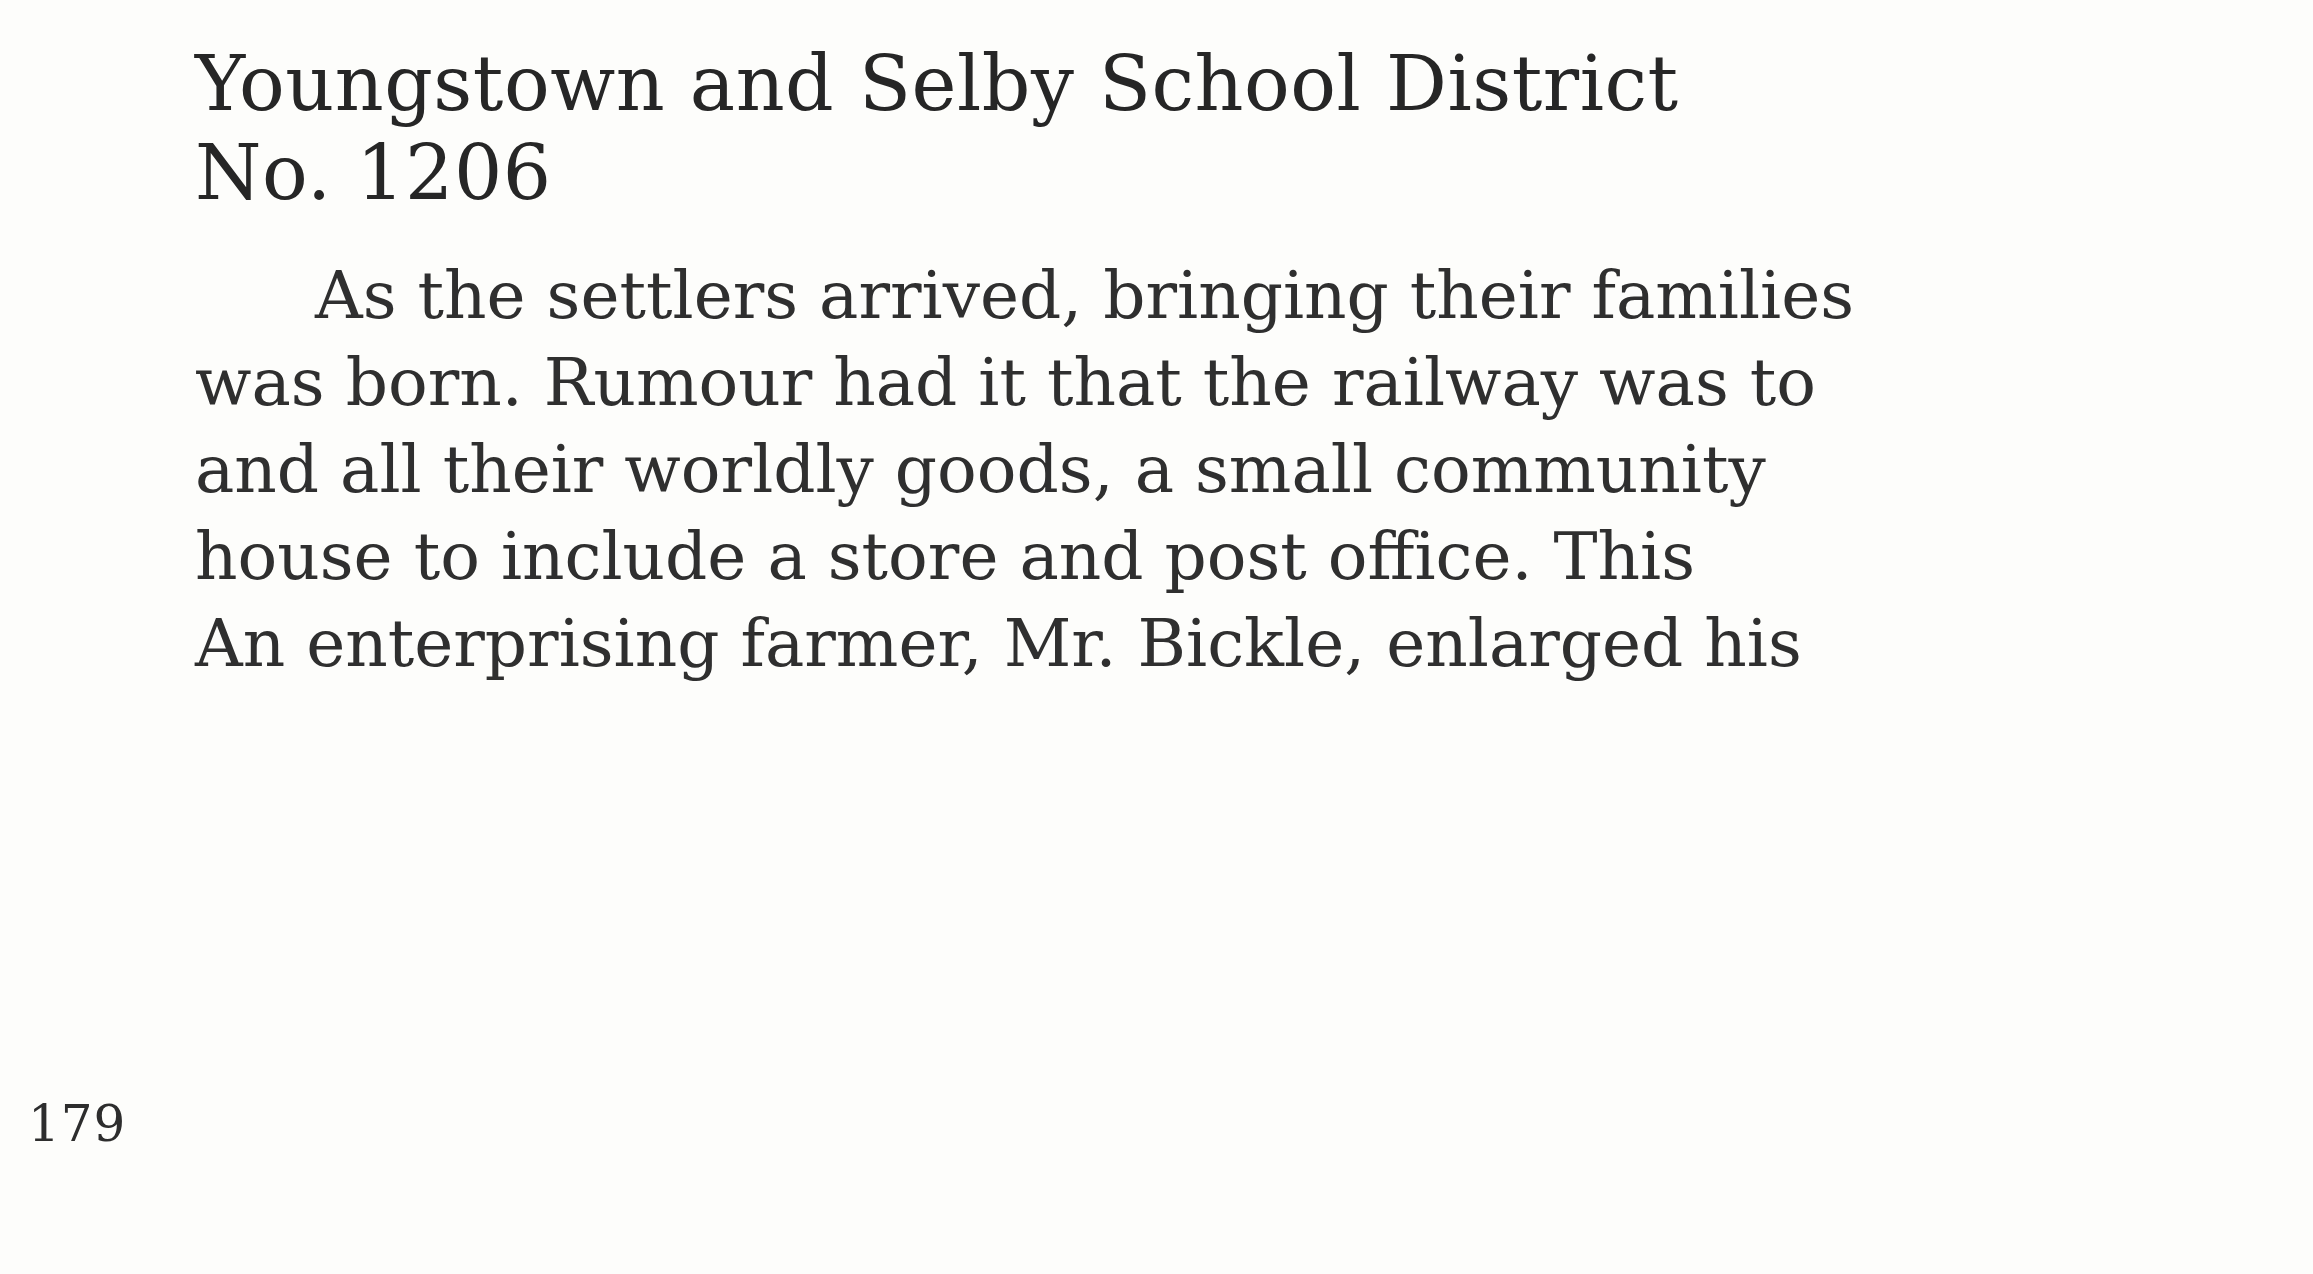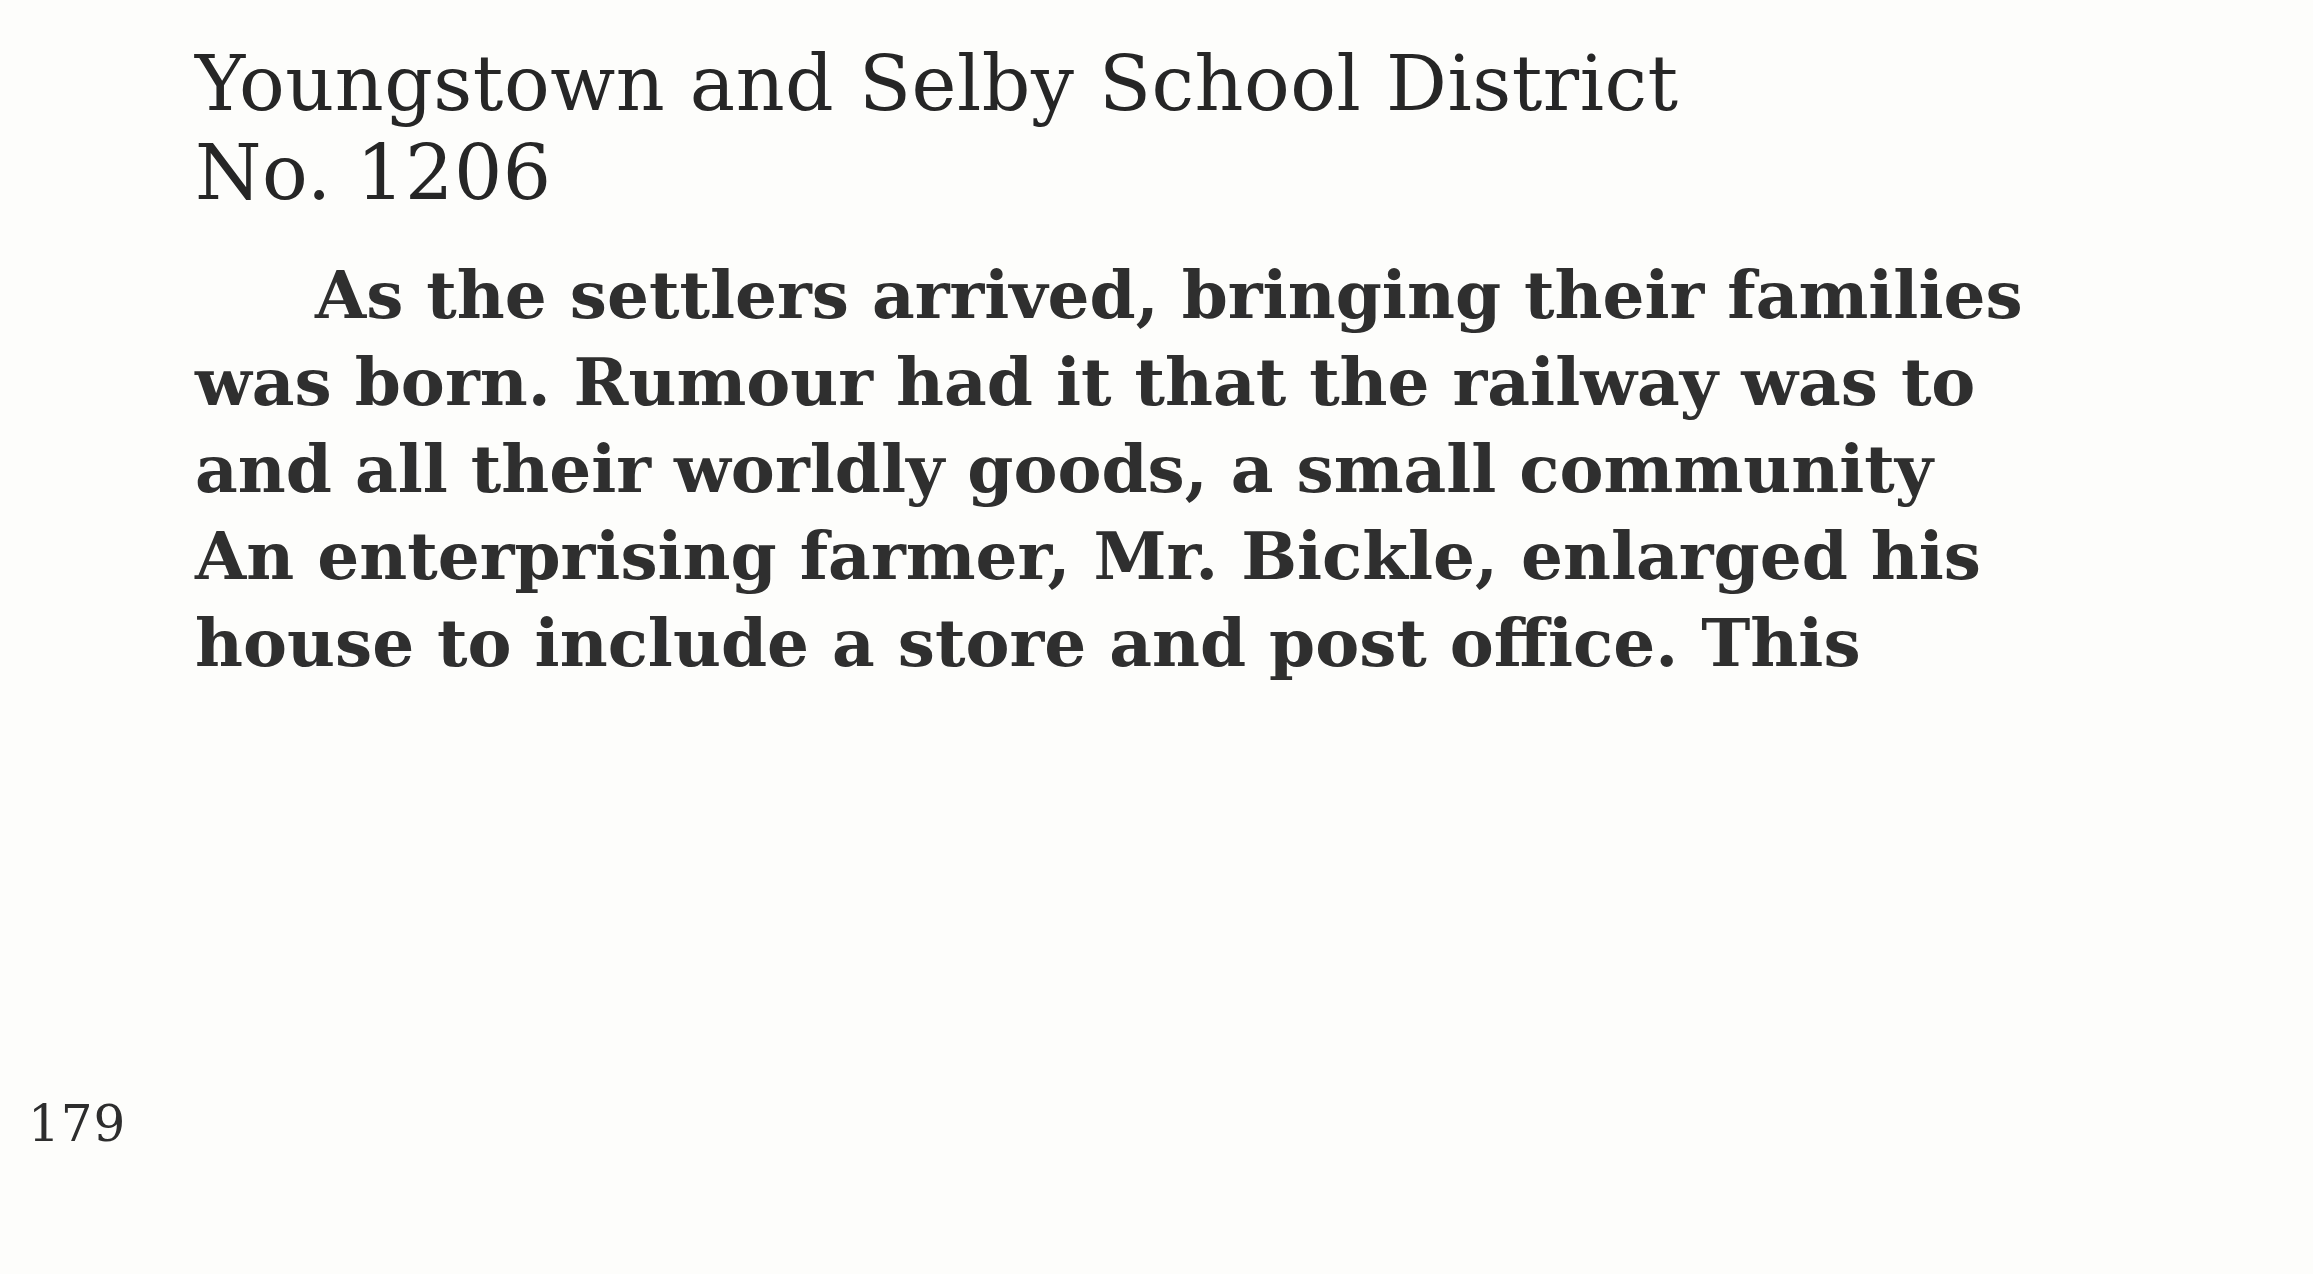--- a/index.html
+++ b/index.html
@@ -46,21 +46,20 @@
     white-space: nowrap;
   }
 
   .body-text {
     margin-top: 34px;
     font-family: "DejaVu Serif", serif;
     font-size: 66px;
     line-height: 1.32;
     color: #2f2f2f;
     width: 1930px;
-    font-weight: bold;
   }
 
   .body-text .tline {
     display: block;
     white-space: nowrap;
   }
   .body-text .indent {
     padding-left: 120px;
   }
 
@@ -83,19 +82,19 @@
 
   <h1 class="heading">
     <span class="line">Youngstown and Selby School District</span>
     <span class="line">No. 1206</span>
   </h1>
 
   <div class="body-text">
     <span class="tline indent">As the settlers arrived, bringing their families</span>
     <span class="tline">was born. Rumour had it that the railway was to</span>
     <span class="tline">and all their worldly goods, a small community</span>
+    <span class="tline">house to include a store and post office. This</span>
     <span class="tline">An enterprising farmer, Mr. Bickle, enlarged his</span>
-    <span class="tline">house to include a store and post office. This</span>
   </div>
 
 </div>
 
 <div class="folio">179</div>
 
 </body></html>

